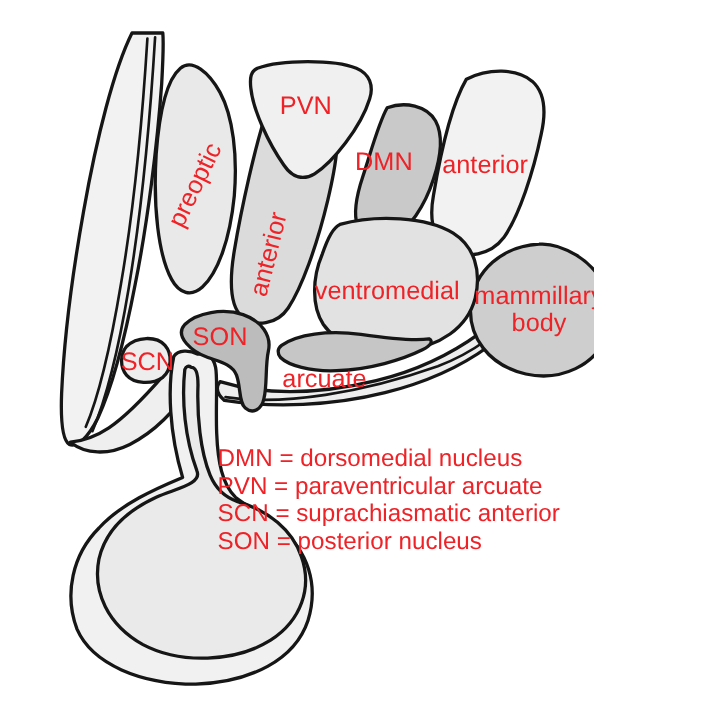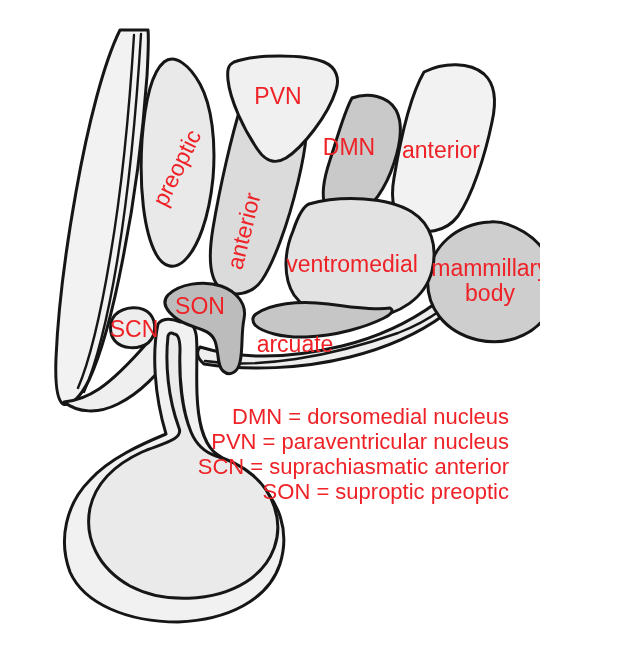--- a/index.html
+++ b/index.html
@@ -34,21 +34,21 @@
     white-space: nowrap;
     text-align: center;
   }
   .lbl.rot-preoptic { transform: translate(-50%, -50%) rotate(-64deg); }
   .lbl.rot-anterior { transform: translate(-50%, -50%) rotate(-76deg); }
   .lbl.wrap { white-space: normal; text-align: center; }
   .legend {
     position: absolute;
     top: 404px;
     right: 31px;
-    text-align: right;
+    text-align: left;
     color: var(--label-red, #ee2227);
     font-size: 22px;
     line-height: 25px;
     white-space: nowrap;
   }
 </style>
 </head>
 <body>
 
 <div class="canvas">
@@ -119,18 +119,18 @@
   <div class="lbl" style="left:349px; top:147px">DMN</div>
   <div class="lbl" style="left:441px; top:150px">anterior</div>
   <div class="lbl" style="left:352px; top:264px">ventromedial</div>
   <div class="lbl wrap" style="left:490px; top:281px; width:122px">mammillary body</div>
   <div class="lbl" style="left:200px; top:306px">SON</div>
   <div class="lbl" style="left:134px; top:329px">SCN</div>
   <div class="lbl" style="left:295px; top:344px">arcuate</div>
 
   <div class="legend">
     <div>DMN = dorsomedial nucleus</div>
-    <div>PVN = paraventricular nucleus</div>
+    <div>PVN = paraventricular arcuate</div>
     <div>SCN = suprachiasmatic anterior</div>
-    <div>SON = suproptic preoptic</div>
+    <div>SON = posterior nucleus</div>
   </div>
 
 </div>
 
 </body></html>

